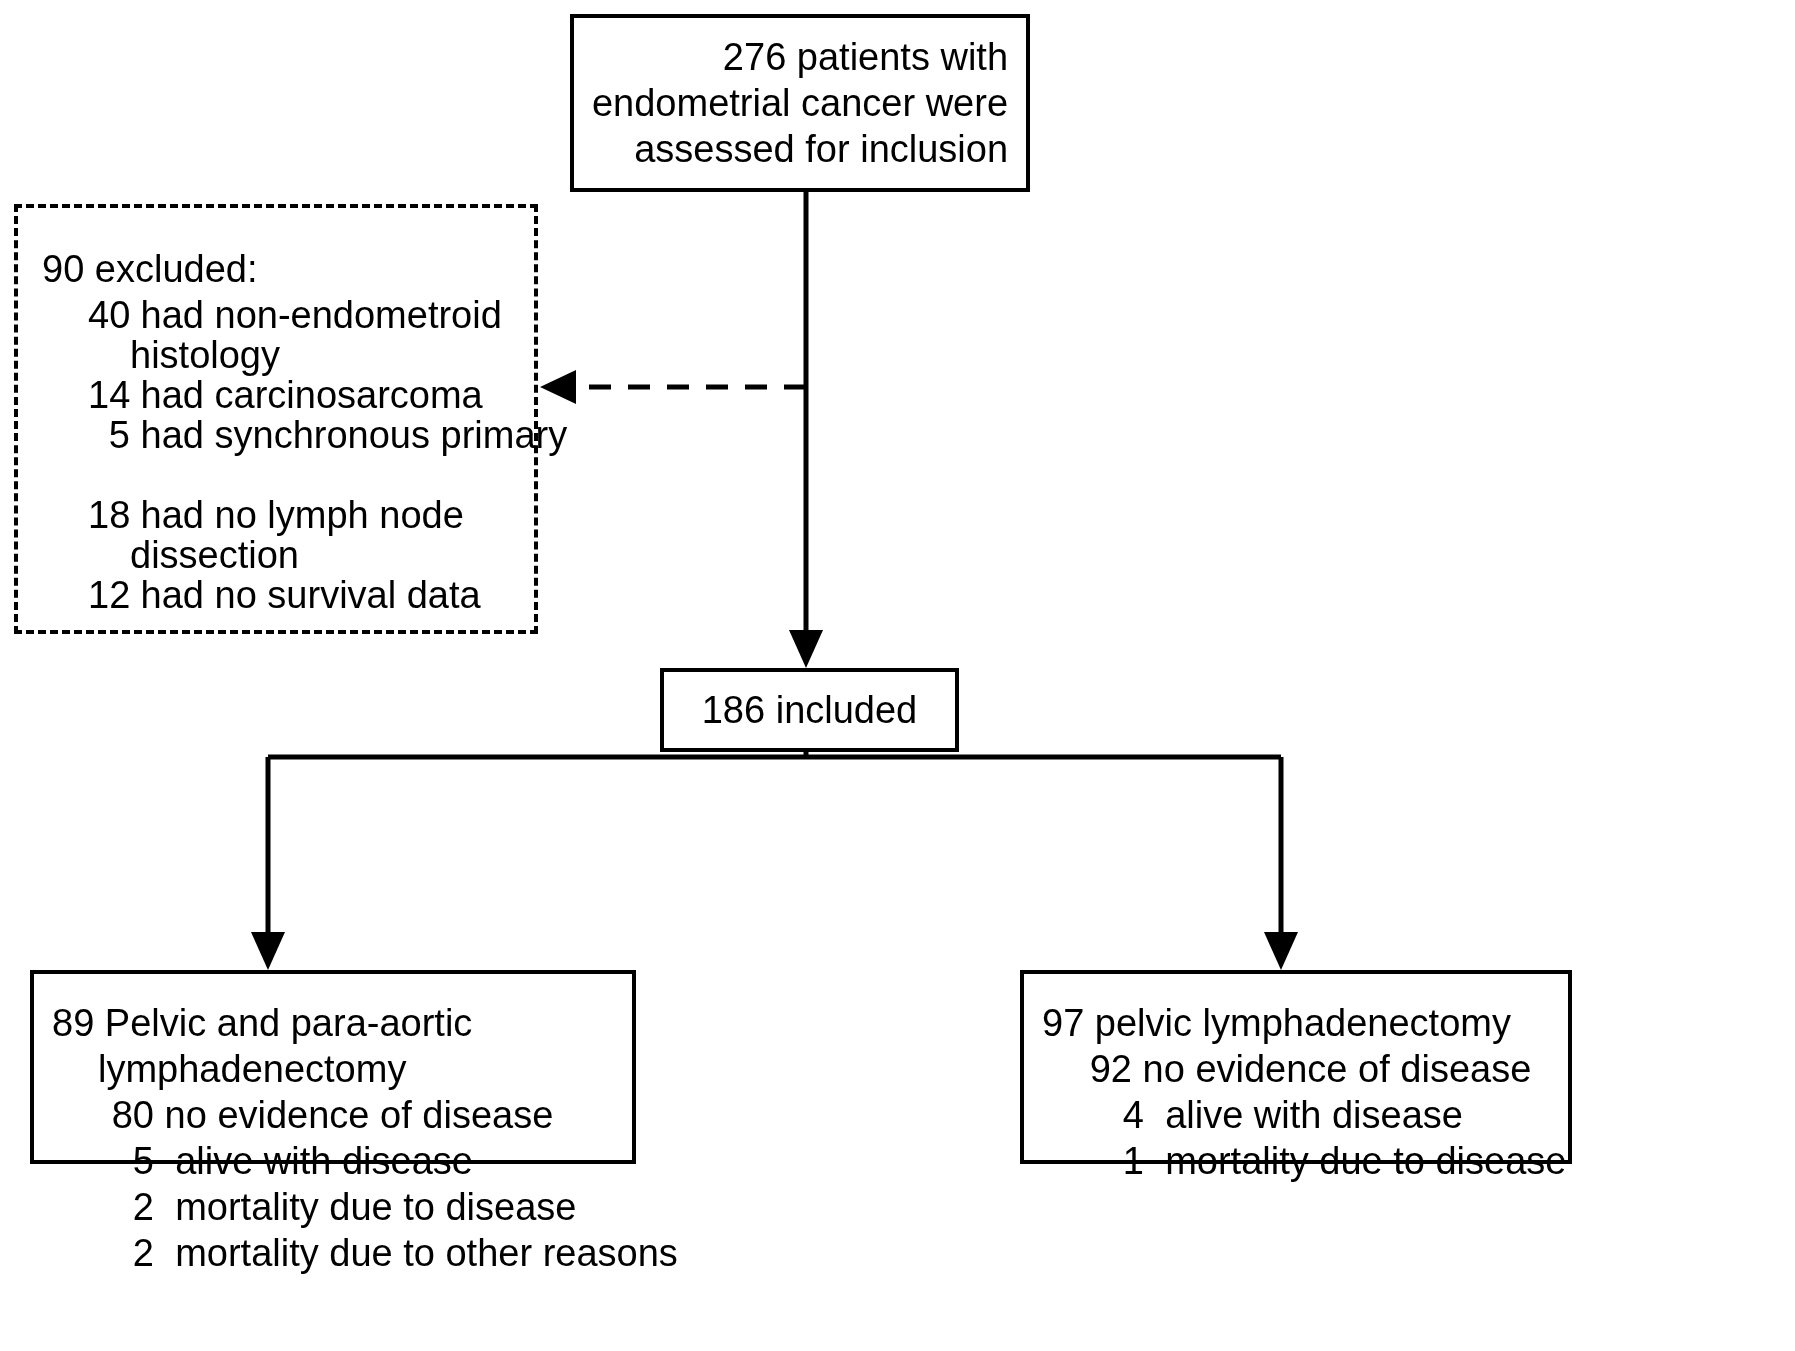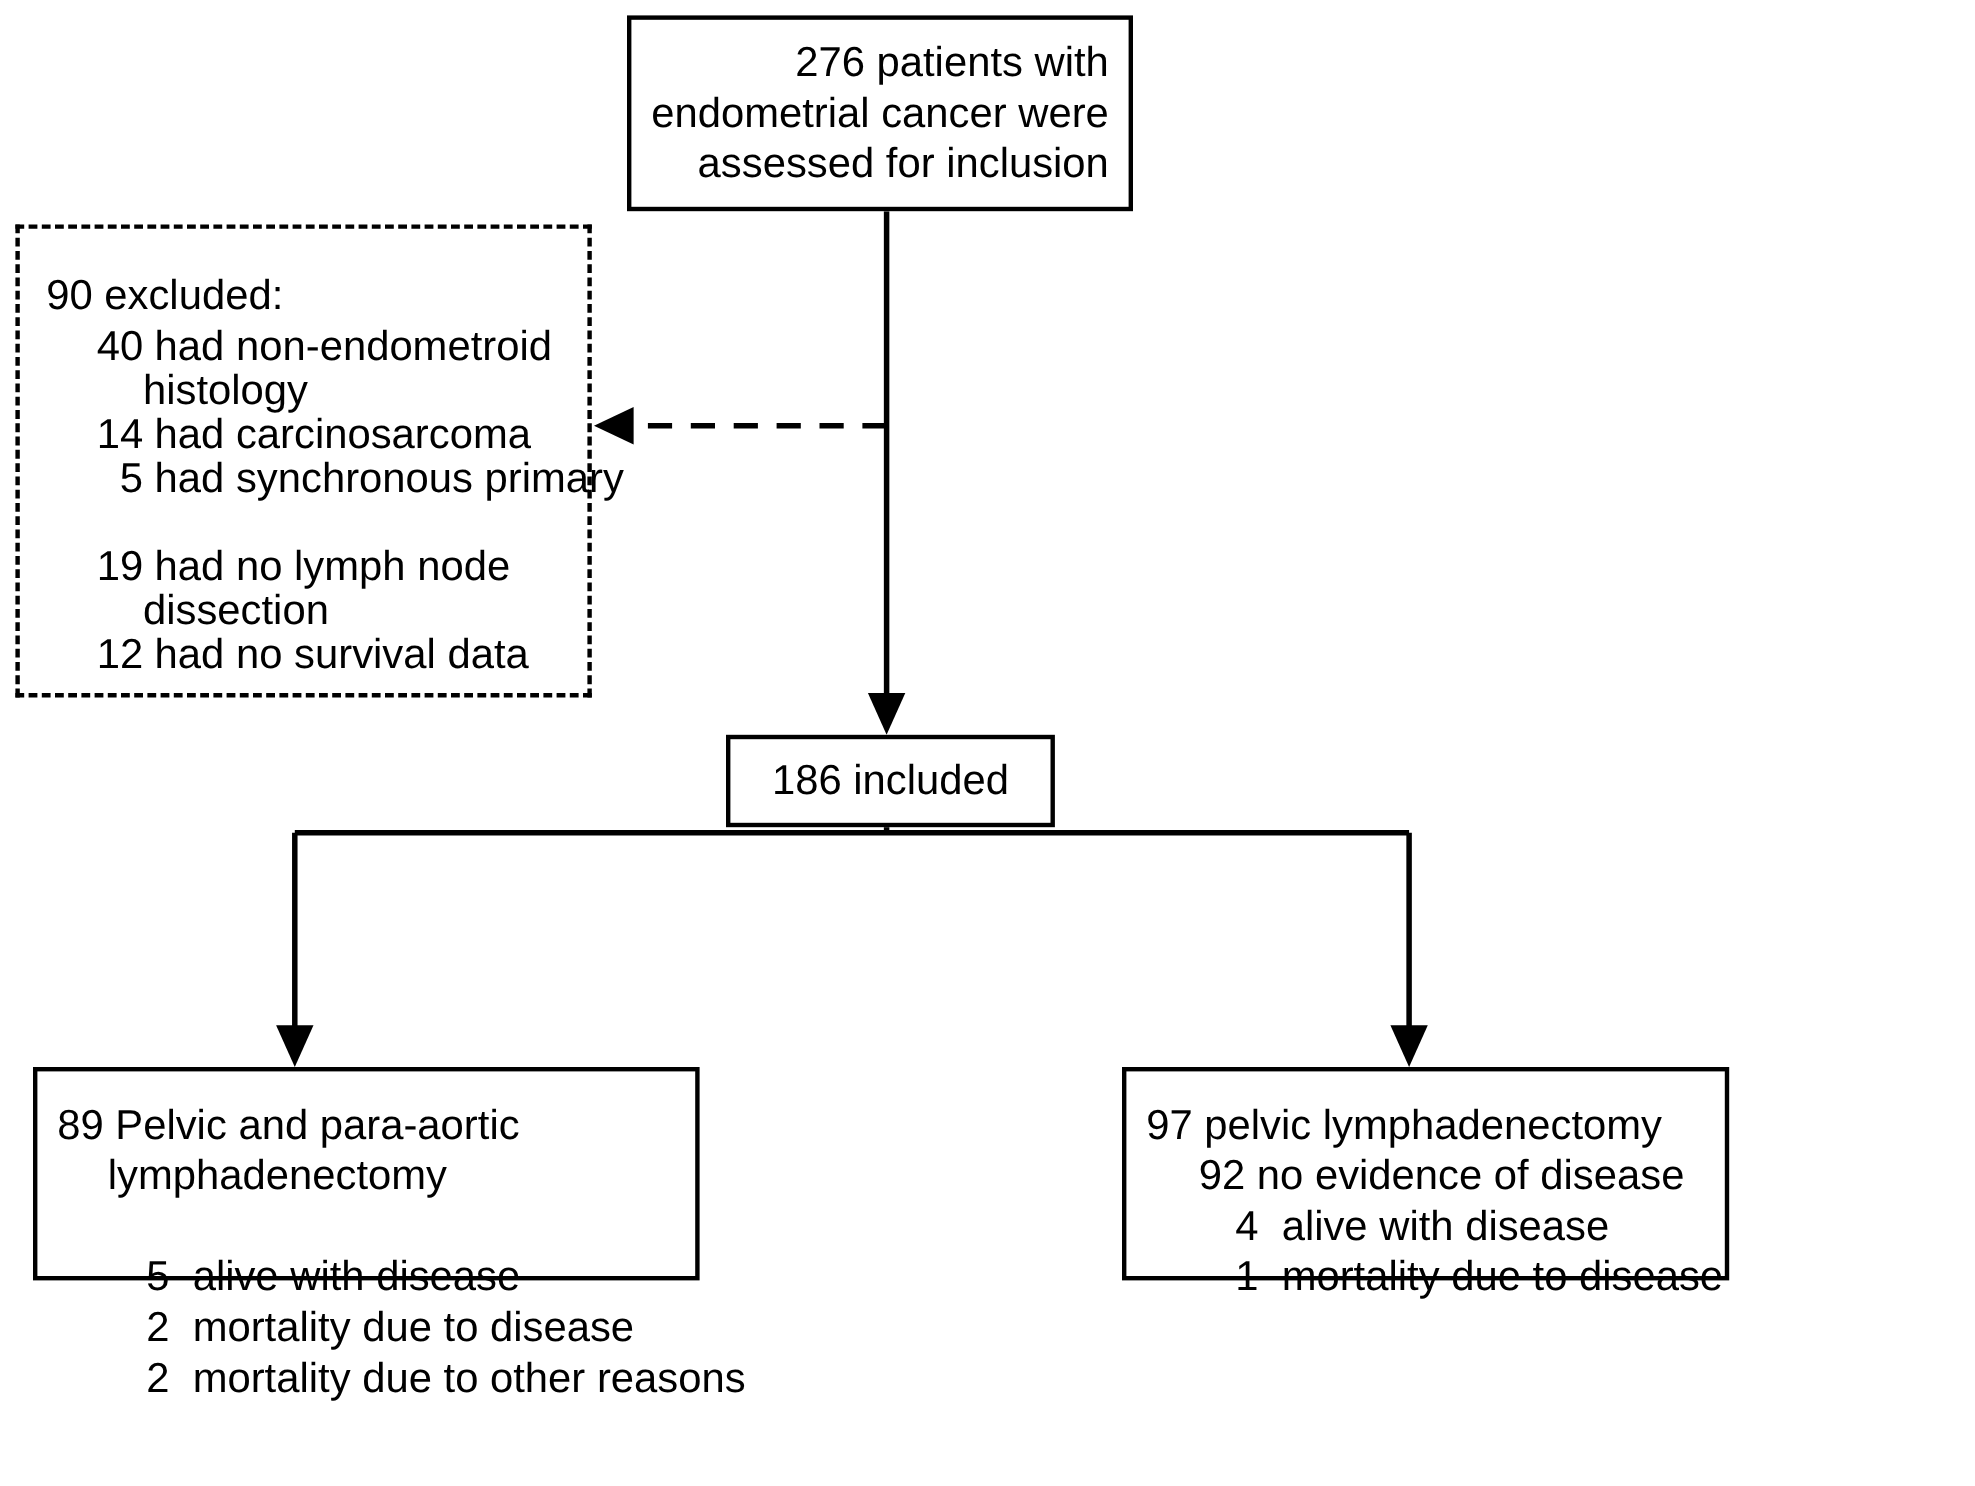--- a/index.html
+++ b/index.html
@@ -94,34 +94,35 @@
   <div class="box-dashed" style="left:14px; top:204px; width:524px; height:430px;">
     <div class="txt" style="position:absolute; left:24px; top:38px;">90 excluded:</div>
 
     <div class="txt" style="position:absolute; left:70px; top:84px;"><span class="num-col-w">40</span> <span>had non-endometroid</span></div>
     <div class="txt" style="position:absolute; left:112px; top:124px;">histology</div>
 
     <div class="txt" style="position:absolute; left:70px; top:164px;"><span class="num-col-w">14</span> <span>had carcinosarcoma</span></div>
 
     <div class="txt" style="position:absolute; left:70px; top:204px;"><span class="num-col-w">5</span> <span>had synchronous primary</span></div>
 
-    <div class="txt" style="position:absolute; left:70px; top:284px;"><span class="num-col-w">19</span> <span>had no lymph node</span></div>
+    <div class="txt" style="position:absolute; left:70px; top:284px;"><span class="num-col-w">18</span> <span>had no lymph node</span></div>
     <div class="txt" style="position:absolute; left:112px; top:324px;">dissection</div>
 
     <div class="txt" style="position:absolute; left:70px; top:364px;"><span class="num-col-w">12</span> <span>had no survival data</span></div>
   </div>
 
   <div class="box box-center" style="left:660px; top:668px; width:299px; height:84px;">
     <div class="txt">186 included</div>
   </div>
 
   <div class="box" style="left:30px; top:970px; width:606px; height:194px;">
     <div class="txt" style="position:absolute; left:18px; top:26px;">89 Pelvic and para-aortic</div>
     <div class="txt" style="position:absolute; left:64px; top:72px;">lymphadenectomy</div>
 
+    <div class="txt" style="position:absolute; left:64px; top:118px;"><span class="num-col">80</span> <span>no evidence of disease</span></div>
 
     <div class="txt" style="position:absolute; left:64px; top:164px;"><span class="num-col">5</span>  <span>alive with disease</span></div>
 
     <div class="txt" style="position:absolute; left:64px; top:210px;"><span class="num-col">2</span>  <span>mortality due to disease</span></div>
 
     <div class="txt" style="position:absolute; left:64px; top:256px;"><span class="num-col">2</span>  <span>mortality due to other reasons</span></div>
   </div>
 
   <div class="box" style="left:1020px; top:970px; width:552px; height:194px;">
     <div class="txt" style="position:absolute; left:18px; top:26px;">97 pelvic lymphadenectomy</div>

